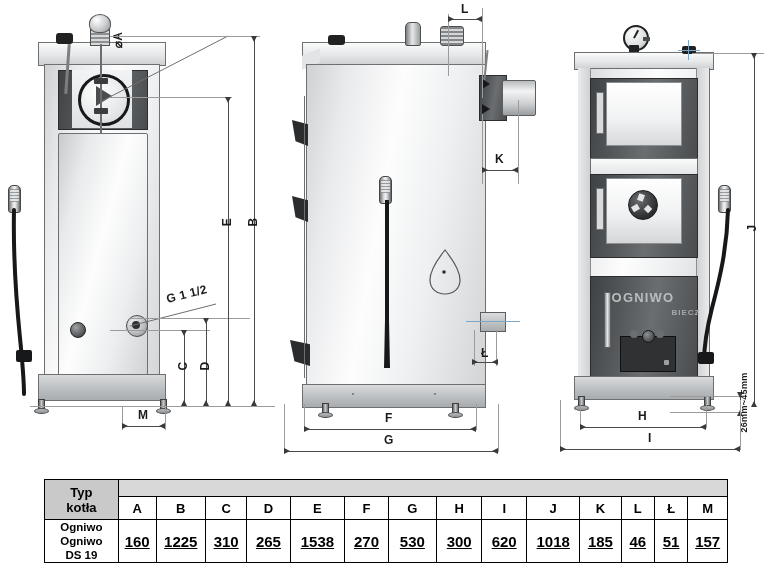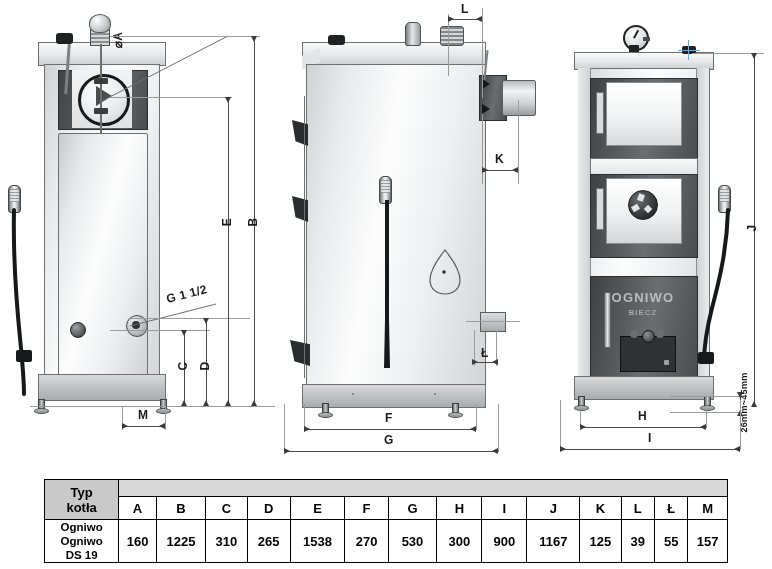--- a/index.html
+++ b/index.html
@@ -70,21 +70,21 @@
   
   .tbl{position:absolute;border-collapse:collapse;}
   .tbl td,.tbl th{
     border:1px solid #000;font-family:"Liberation Sans",sans-serif;
     font-weight:700;text-align:center;color:#000;background:#fff;
     padding:0;
   }
   .tbl .typ{background:#c9c9c9;font-size:13px;line-height:15px;}
   .tbl .blank{background:#d8d8d8;border-bottom:1px solid #000;}
   .tbl .letter{font-size:13px;height:22px;}
-  .tbl .val{font-size:13px;height:42px;}
+  .tbl .val{font-size:15px;height:42px;text-decoration:underline;}
   .tbl .model{font-size:11.5px;line-height:14px;background:#fff;}
 </style>
 </head>
 <body>
 
 <div class="stage">
 
   <div class="abs" style="left:0;top:0;width:265px;height:460px;">
 
     <div class="probe-head" style="left:8px;top:185px;"></div>
@@ -331,21 +331,21 @@
     <div class="abs" style="left:68px;top:190px;width:28px;height:28px;border-radius:50%;
          background:radial-gradient(circle at 36% 32%,#6b6e70,#2b2d2f 70%);border:1px solid #17181a;"></div>
     <div class="abs" style="left:78px;top:194px;width:6px;height:7px;background:#e2e4e5;transform:rotate(20deg);"></div>
     <div class="abs" style="left:72px;top:205px;width:7px;height:6px;background:#e2e4e5;transform:rotate(-30deg);"></div>
     <div class="abs" style="left:85px;top:206px;width:6px;height:6px;background:#e2e4e5;transform:rotate(45deg);"></div>
 
     <div class="metal-dark abs" style="left:30px;top:276px;width:106px;height:100px;"></div>
     <div class="abs" style="left:30px;top:290px;width:106px;text-align:center;font-size:13px;font-weight:700;
          color:#b9bcbe;letter-spacing:1.2px;font-family:'Liberation Sans',sans-serif;">OGNIWO</div>
     <div class="abs" style="left:30px;top:308px;width:106px;text-align:center;font-size:8px;font-weight:700;
-         color:#a5a8aa;letter-spacing:1px;font-family:'Liberation Sans',sans-serif;">BIECZ</div>
+         color:#a5a8aa;letter-spacing:1px;font-family:'Liberation Sans',sans-serif;padding-left:43px;">BIECZ</div>
 
     <div class="abs" style="left:60px;top:336px;width:54px;height:34px;border:1.5px solid #0f1012;background:#2f3133;"></div>
     <div class="abs" style="left:82px;top:330px;width:11px;height:11px;border-radius:50%;
          background:radial-gradient(circle at 35% 32%,#8e9193,#2b2d2f);border:1px solid #141618;"></div>
     <div class="abs" style="left:70px;top:330px;width:8px;height:8px;border-radius:50%;background:#6b6e70;"></div>
     <div class="abs" style="left:96px;top:330px;width:8px;height:8px;border-radius:50%;background:#6b6e70;"></div>
     <div class="abs" style="left:104px;top:360px;width:5px;height:5px;background:#9da0a2;border-radius:1px;"></div>
 
     <div class="abs" style="left:44px;top:292px;width:5px;height:54px;
          background:linear-gradient(90deg,#8e9193,#e3e5e6,#8e9193);border:1px solid #5b5d5f;"></div>
@@ -433,23 +433,23 @@
         <div>DS 19</div>
       </td>
       <td class="val">160</td>
       <td class="val">1225</td>
       <td class="val">310</td>
       <td class="val">265</td>
       <td class="val">1538</td>
       <td class="val">270</td>
       <td class="val">530</td>
       <td class="val">300</td>
-      <td class="val">900</td>
-      <td class="val">1167</td>
-      <td class="val">125</td>
-      <td class="val">39</td>
-      <td class="val">55</td>
+      <td class="val">620</td>
+      <td class="val">1018</td>
+      <td class="val">185</td>
+      <td class="val">46</td>
+      <td class="val">51</td>
       <td class="val">157</td>
     </tr>
   </tbody>
     </table>
 
 </div>
 
 </body></html>

